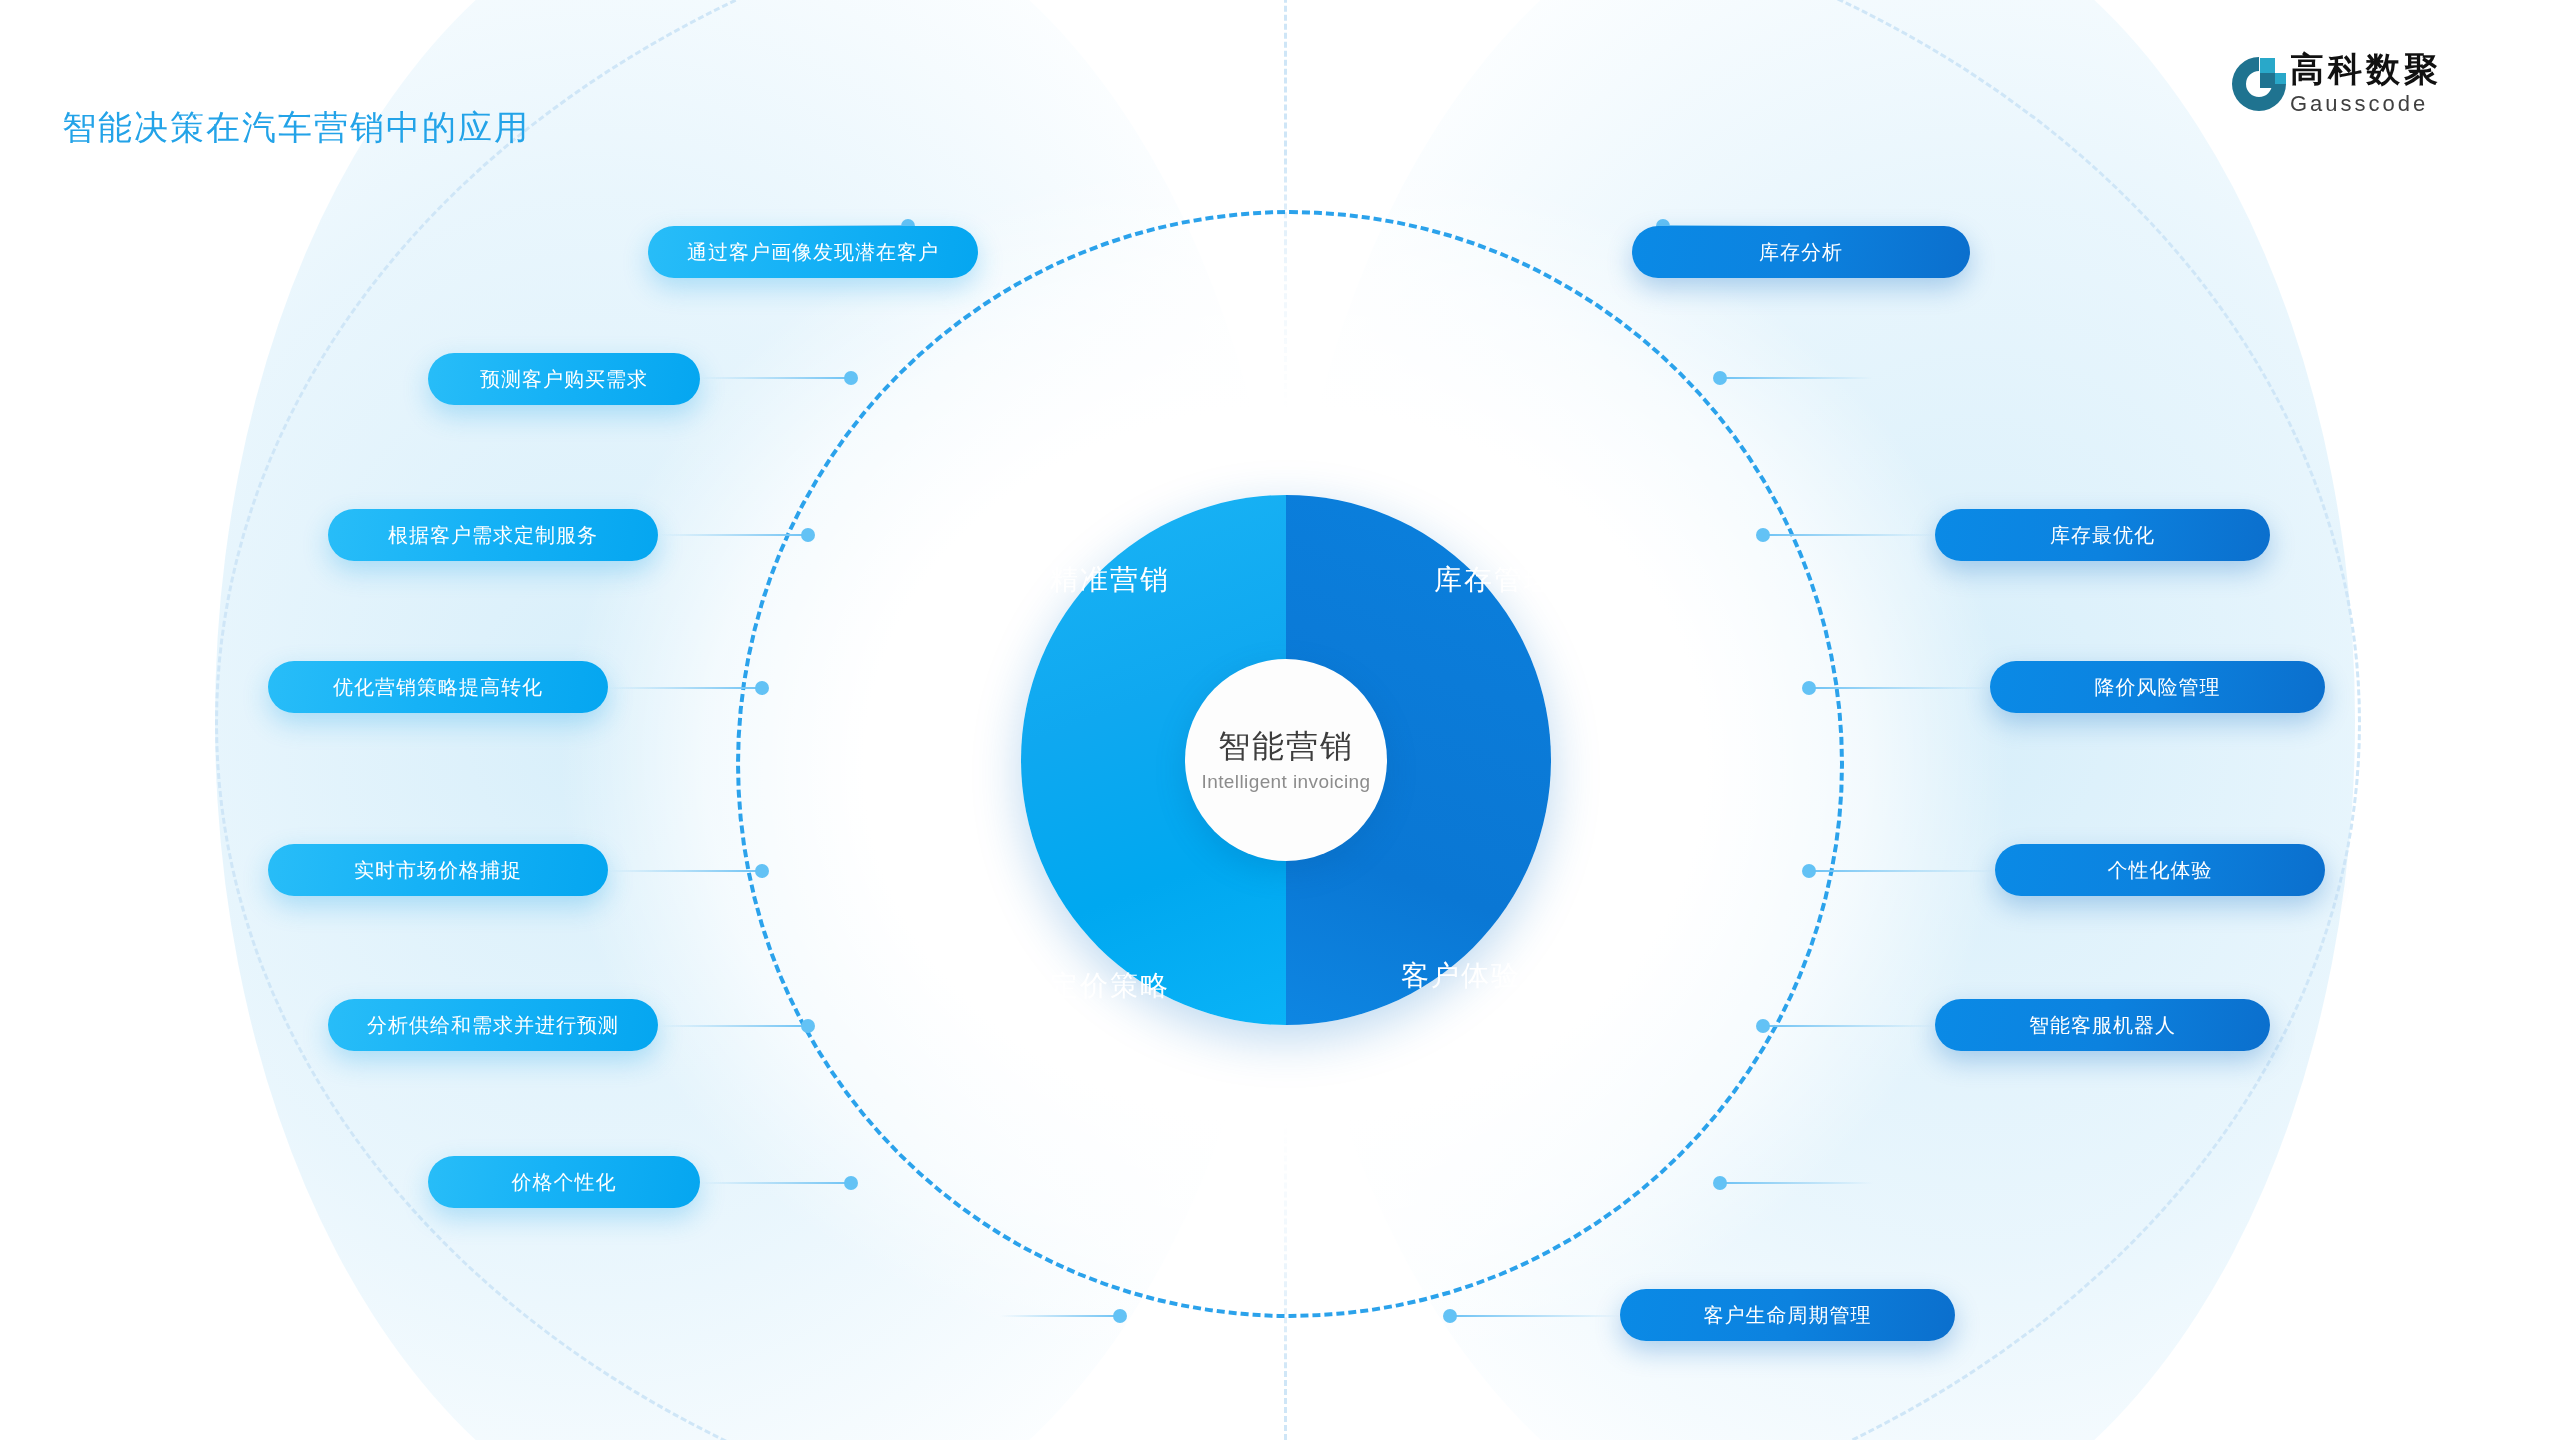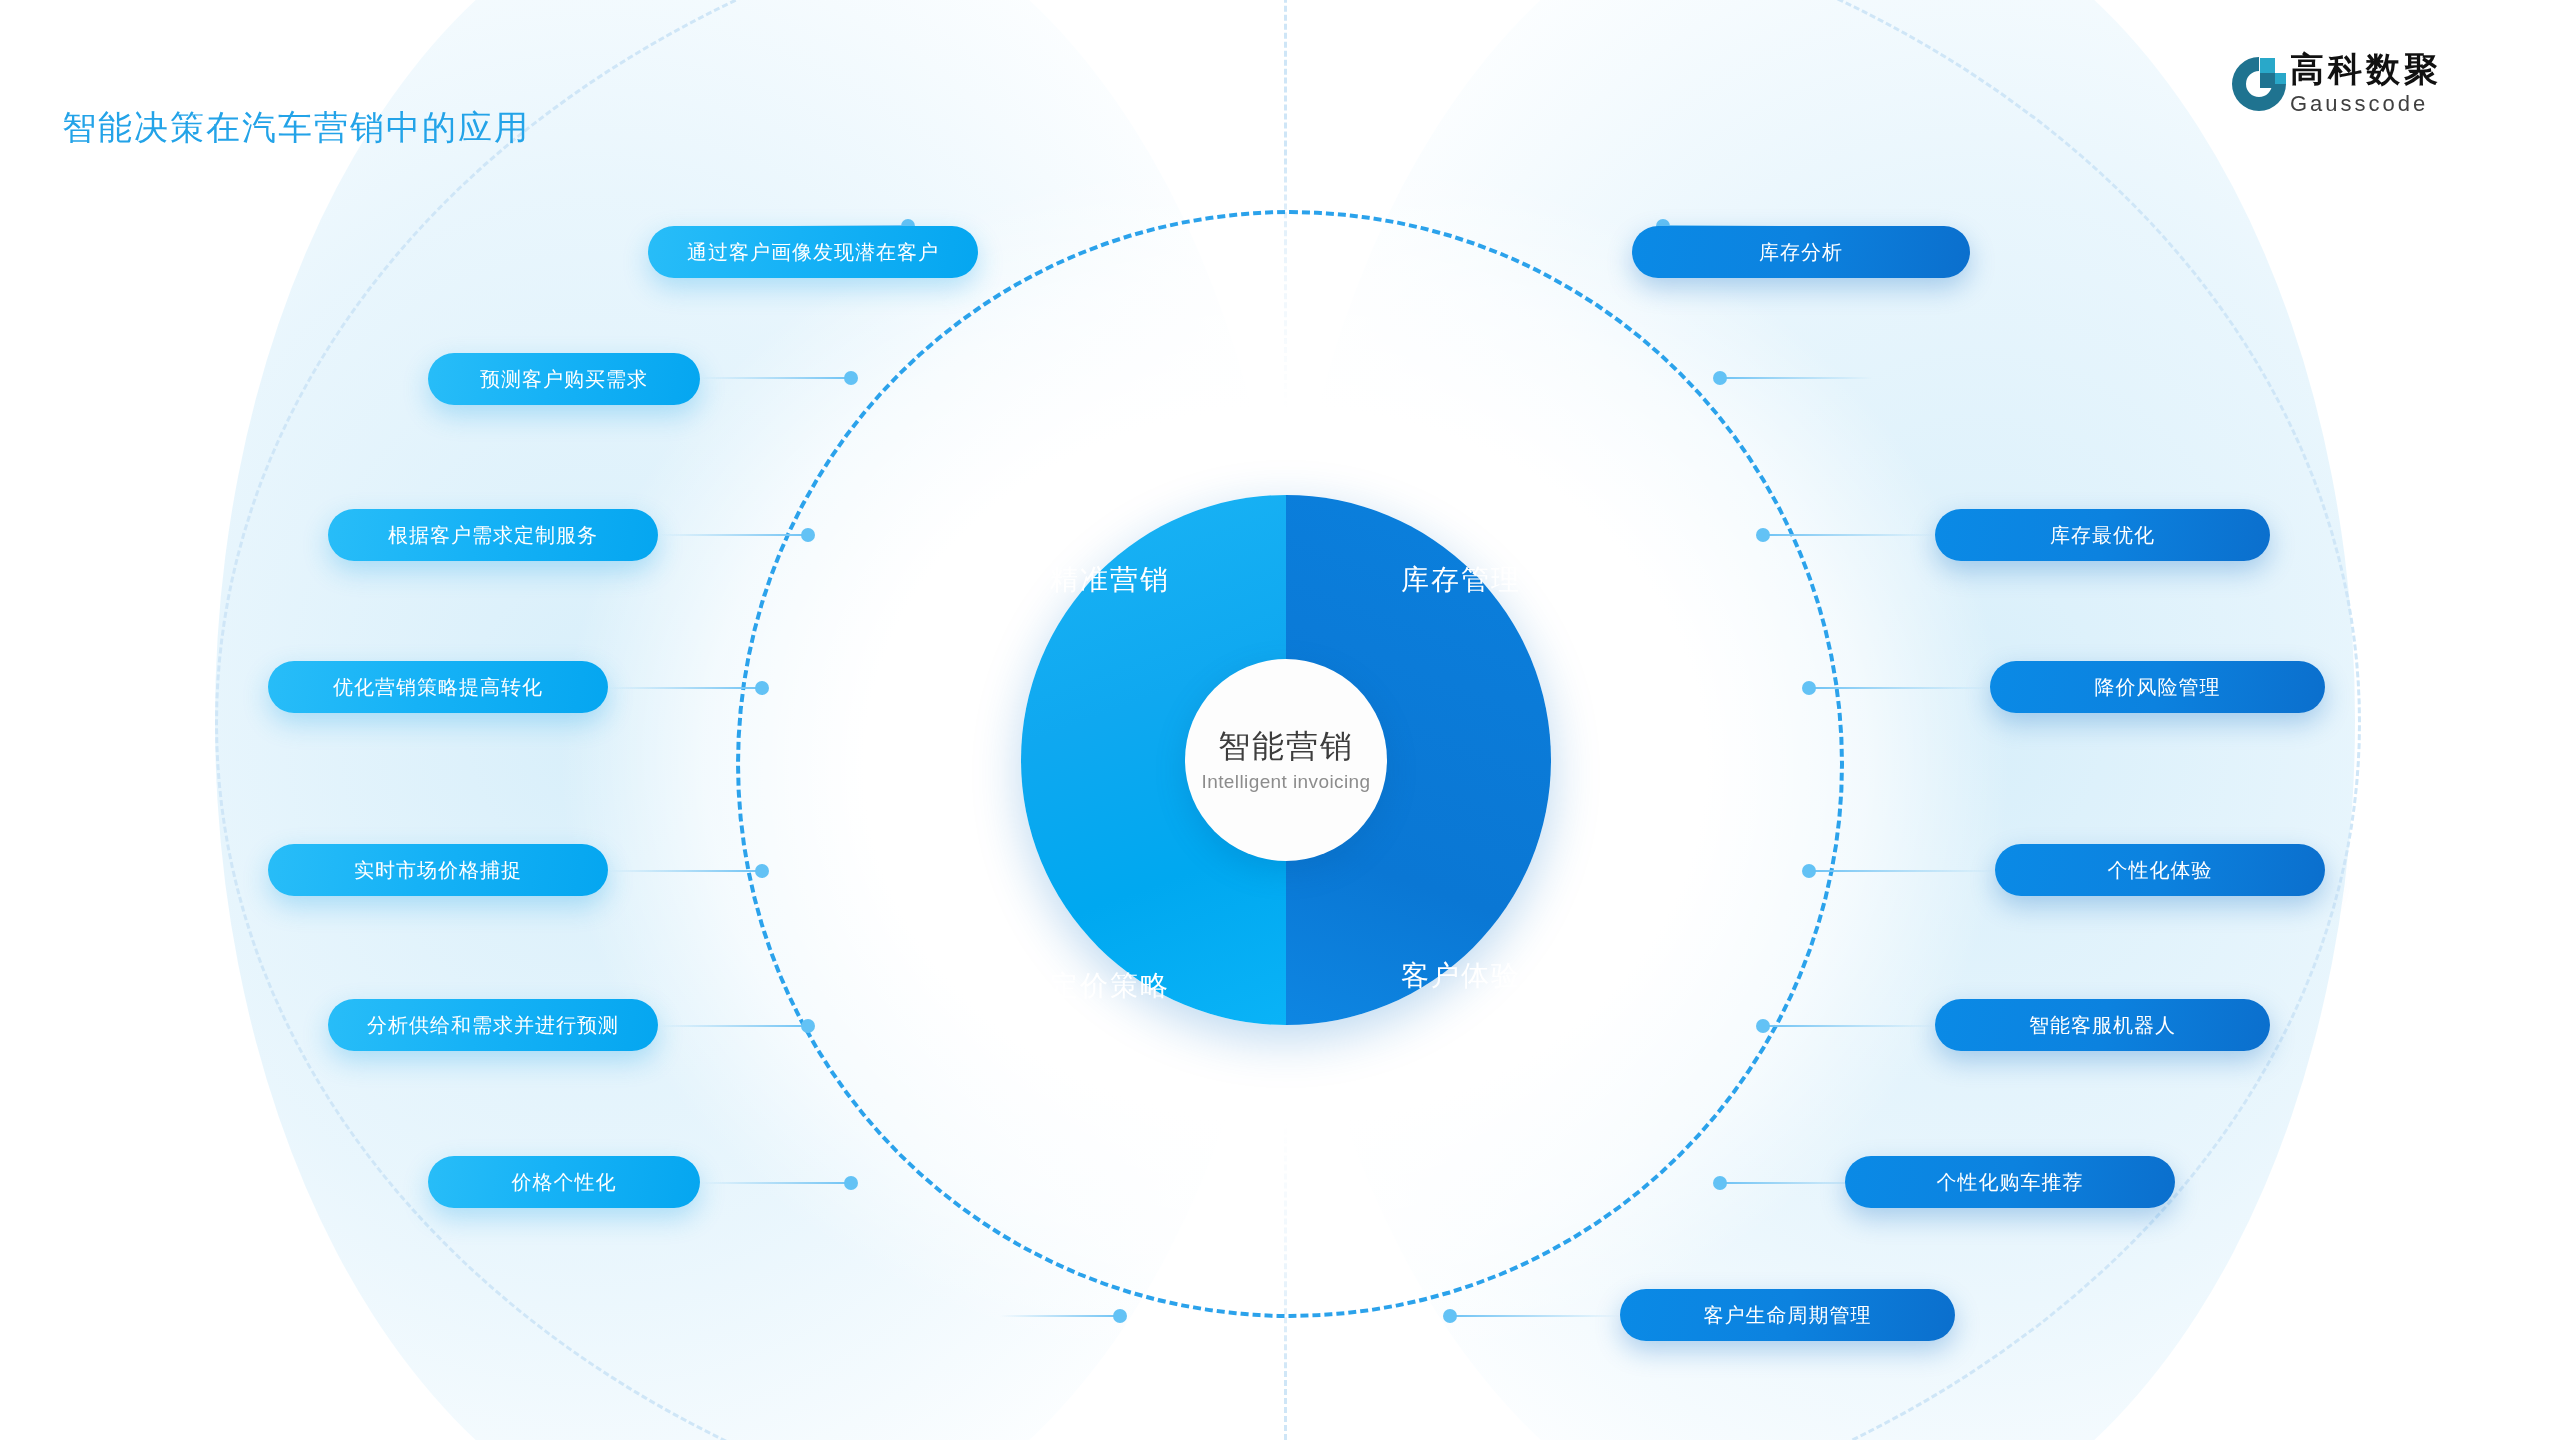--- a/index.html
+++ b/index.html
@@ -61,21 +61,21 @@
     width:202px;height:202px;border-radius:50%;
     background:#fdfdfd;
     box-shadow:0 10px 30px rgba(10,90,160,.22);
     display:flex;flex-direction:column;align-items:center;justify-content:center;
   }
   .hole-cn{font-size:32px;color:#3d3d3d;letter-spacing:2px;line-height:1.2;}
   .hole-en{font-size:19px;color:#8c8c8c;margin-top:6px;letter-spacing:.4px;}
 
   .quad-label{position:absolute;color:#ffffff;font-size:28px;letter-spacing:2px;white-space:nowrap;margin-left:12px;}
   .q-tl{left:1038px;top:561px;}
-  .q-tr{left:1389px;top:561px;}
+  .q-tr{left:1422px;top:561px;}
   .q-bl{left:1038px;top:967px;}
   .q-br{left:1389px;top:957px;}
 
   
   .pill{
     position:absolute;height:52px;display:flex;align-items:center;justify-content:center;
     border-radius:26px;color:#fff;font-size:20px;letter-spacing:1px;white-space:nowrap;
     padding:0 22px;box-sizing:border-box;
   }
   .pill.left{
@@ -226,23 +226,20 @@
   </div>
 
   <div class="pill right" style="left:1995px;top:844px;width:330px;">
     <span>个性化体验</span>
   </div>
 
   <div class="pill right" style="left:1935px;top:999px;width:335px;">
     <span>智能客服机器人</span>
   </div>
 
-  <div class="pill right" style="left:1845px;top:1156px;width:330px;">
-    <span>个性化购车推荐</span>
-  </div>
 
   <div class="pill right" style="left:1620px;top:1289px;width:335px;">
     <span>客户生命周期管理</span>
   </div>
 
   <div class="donut-wrap">
     <div class="donut">
       <div class="half-l"></div>
       <div class="half-r"></div>
     </div>

